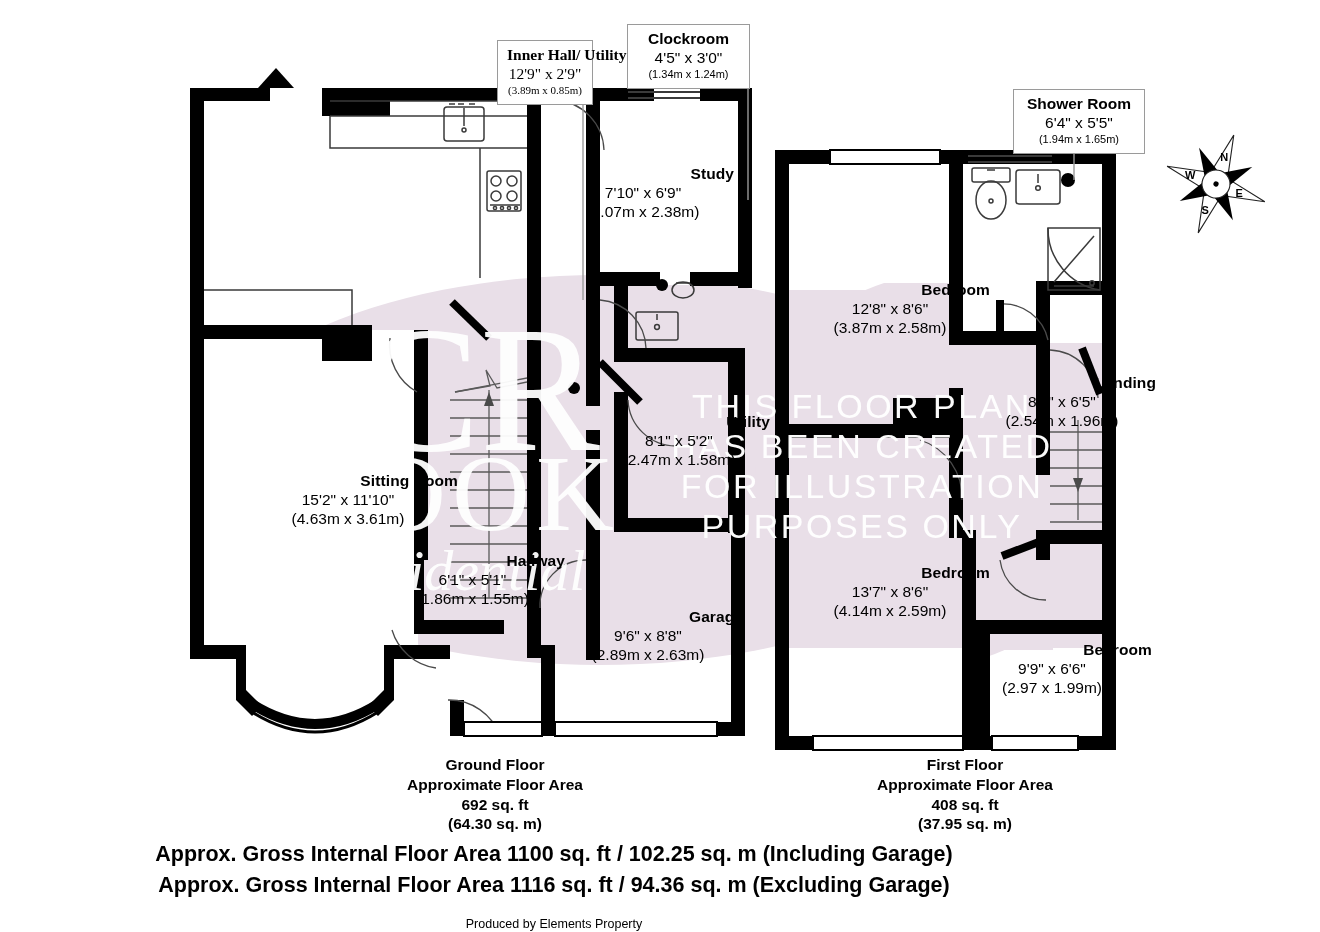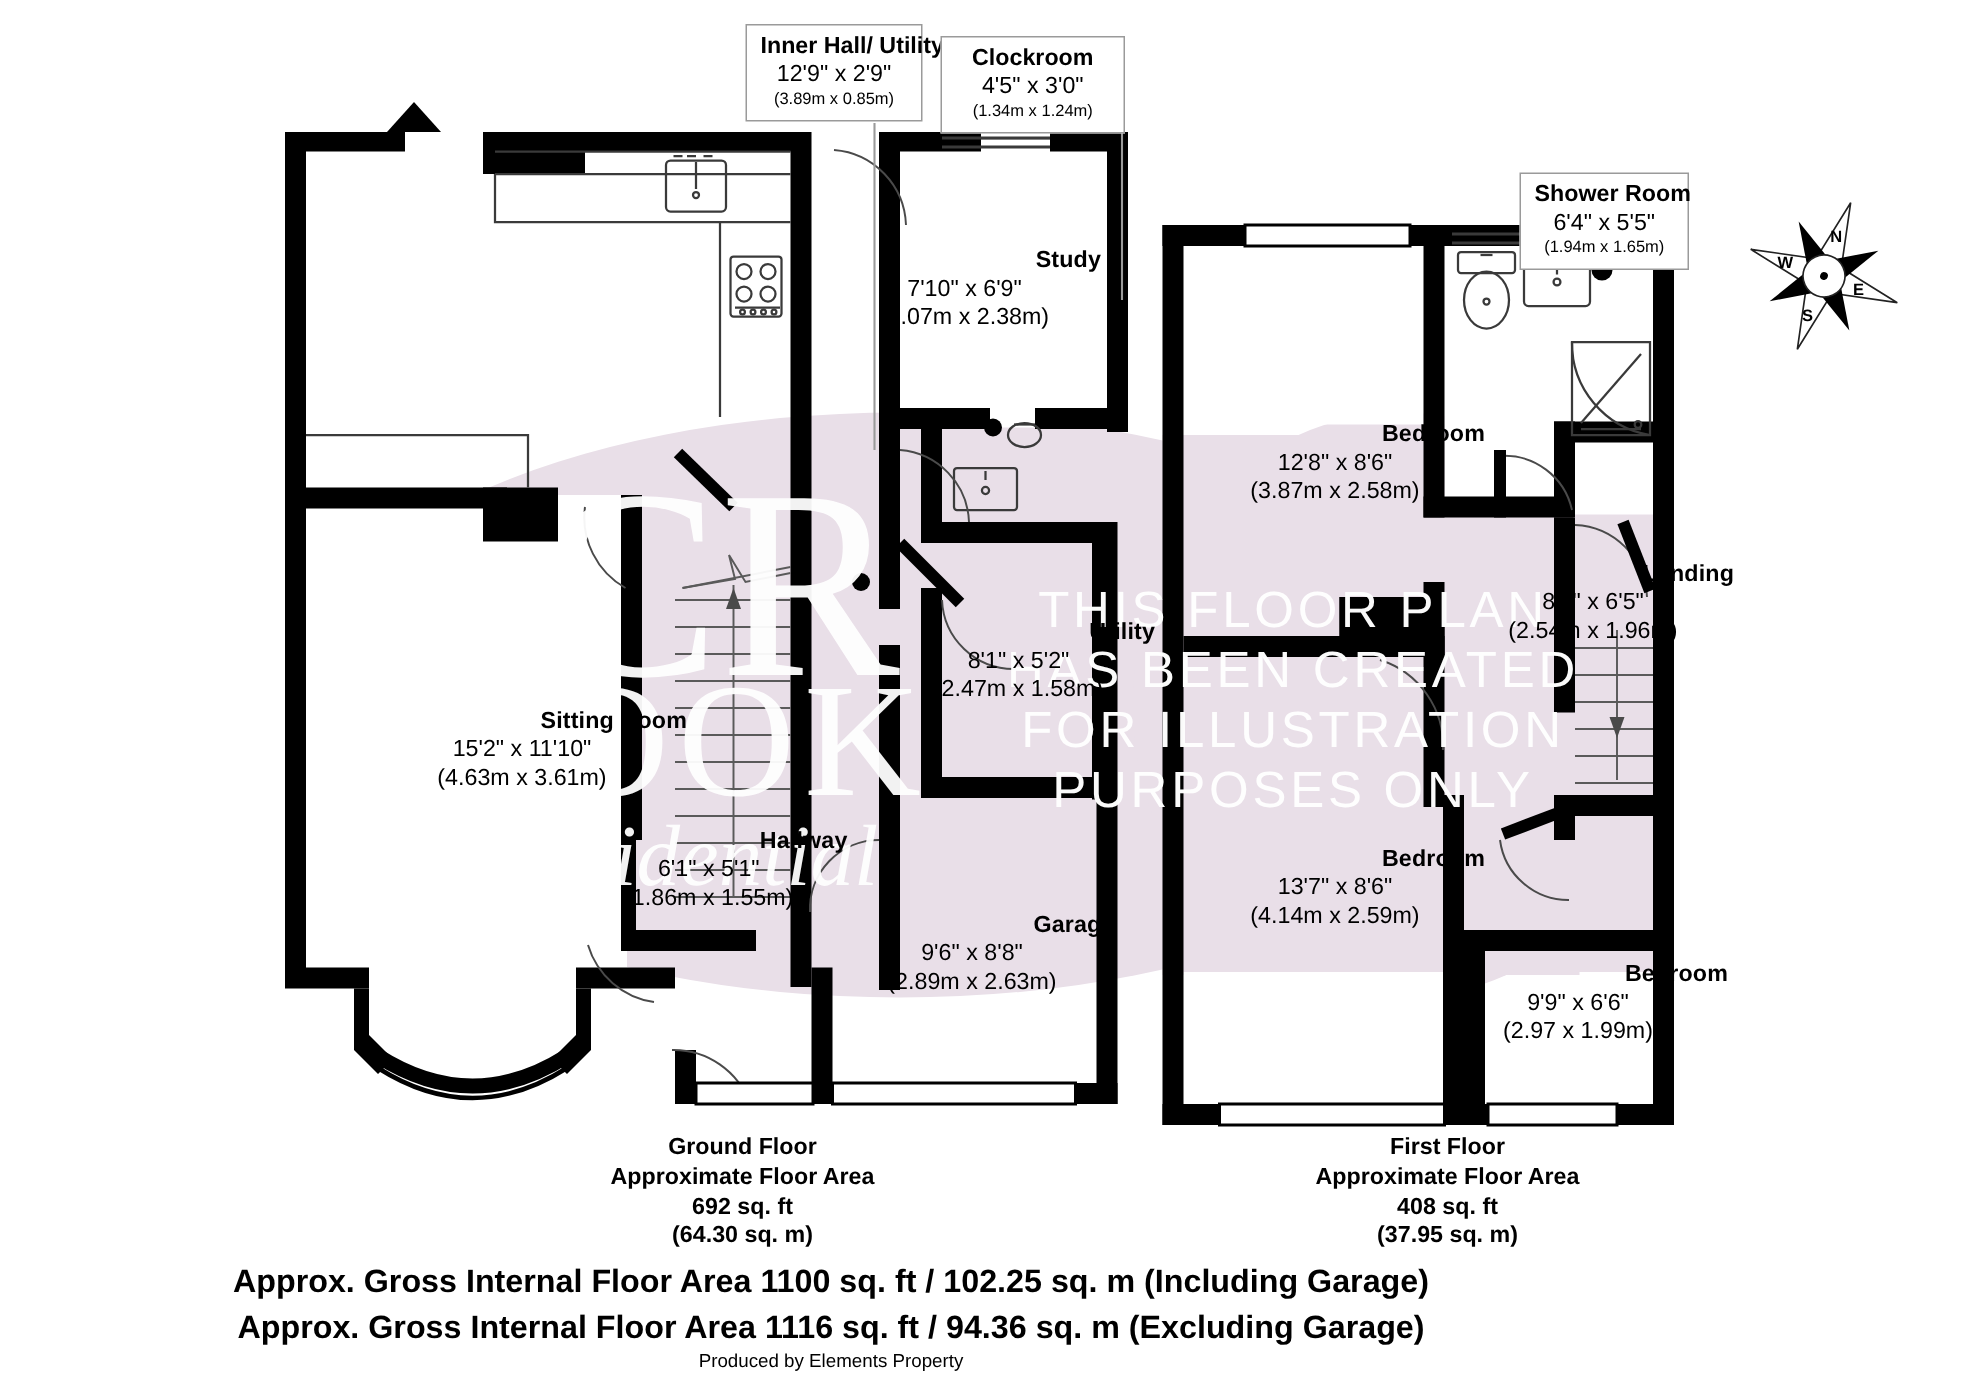--- a/index.html
+++ b/index.html
@@ -75,21 +75,21 @@
   }
   .totals .t-line{
     font-size:21.5px;
     font-weight:bold;
     line-height:1.42;
     white-space:nowrap;
   }
   .totals .t-credit{
     font-size:12.5px;
     font-weight:normal;
-    margin-top:0;
+    margin-top:17px;
     text-align:center;
   }
 </style>
 </head>
 <body>
 
 <div id="page">
 
   <svg id="plan-svg" viewBox="0 0 1320 932">
     <defs>
@@ -403,33 +403,33 @@
       <circle cx="0" cy="0" r="2.6" fill="#000"></circle>
       <g font-family="Liberation Sans, sans-serif" font-size="11" font-weight="bold" fill="#000" text-anchor="middle">
         <text x="0" y="-24" transform="rotate(-20 0 -24)">N</text>
         <text x="26" y="4" transform="rotate(-20 26 4)">E</text>
         <text x="0" y="32" transform="rotate(-20 0 32)">S</text>
         <text x="-26" y="4" transform="rotate(-20 -26 4)">W</text>
       </g>
     </g>
   </svg>
 
-  <div class="callout" style="left:497px;top:16px;width:118px;">
+  <div class="callout" style="left:497px;top:40px;width:96px;font-family:Liberation Serif, serif;">
     <span class="rl-name">Inner Hall/ Utility</span>
     <span class="rl-imp">12'9" x 2'9"</span>
     <span class="rl-met">(3.89m x 0.85m)</span>
   </div>
 
   <div class="callout" style="left:627px;top:24px;width:123px;">
     <span class="rl-name">Clockroom</span>
     <span class="rl-imp">4'5" x 3'0"</span>
     <span class="rl-met">(1.34m x 1.24m)</span>
   </div>
 
-  <div class="callout" style="left:1013px;top:89px;width:113px;margin-top:26px;">
+  <div class="callout" style="left:1013px;top:89px;width:132px;">
     <span class="rl-name">Shower Room</span>
     <span class="rl-imp">6'4" x 5'5"</span>
     <span class="rl-met">(1.94m x 1.65m)</span>
   </div>
 
 
   <div class="room-label" style="left:552px;top:164px;width:182px;">
     <div class="rl-name">Study</div>
     <div class="rl-imp">7'10" x 6'9"</div>
     <div class="rl-met">(2.07m x 2.38m)</div>

